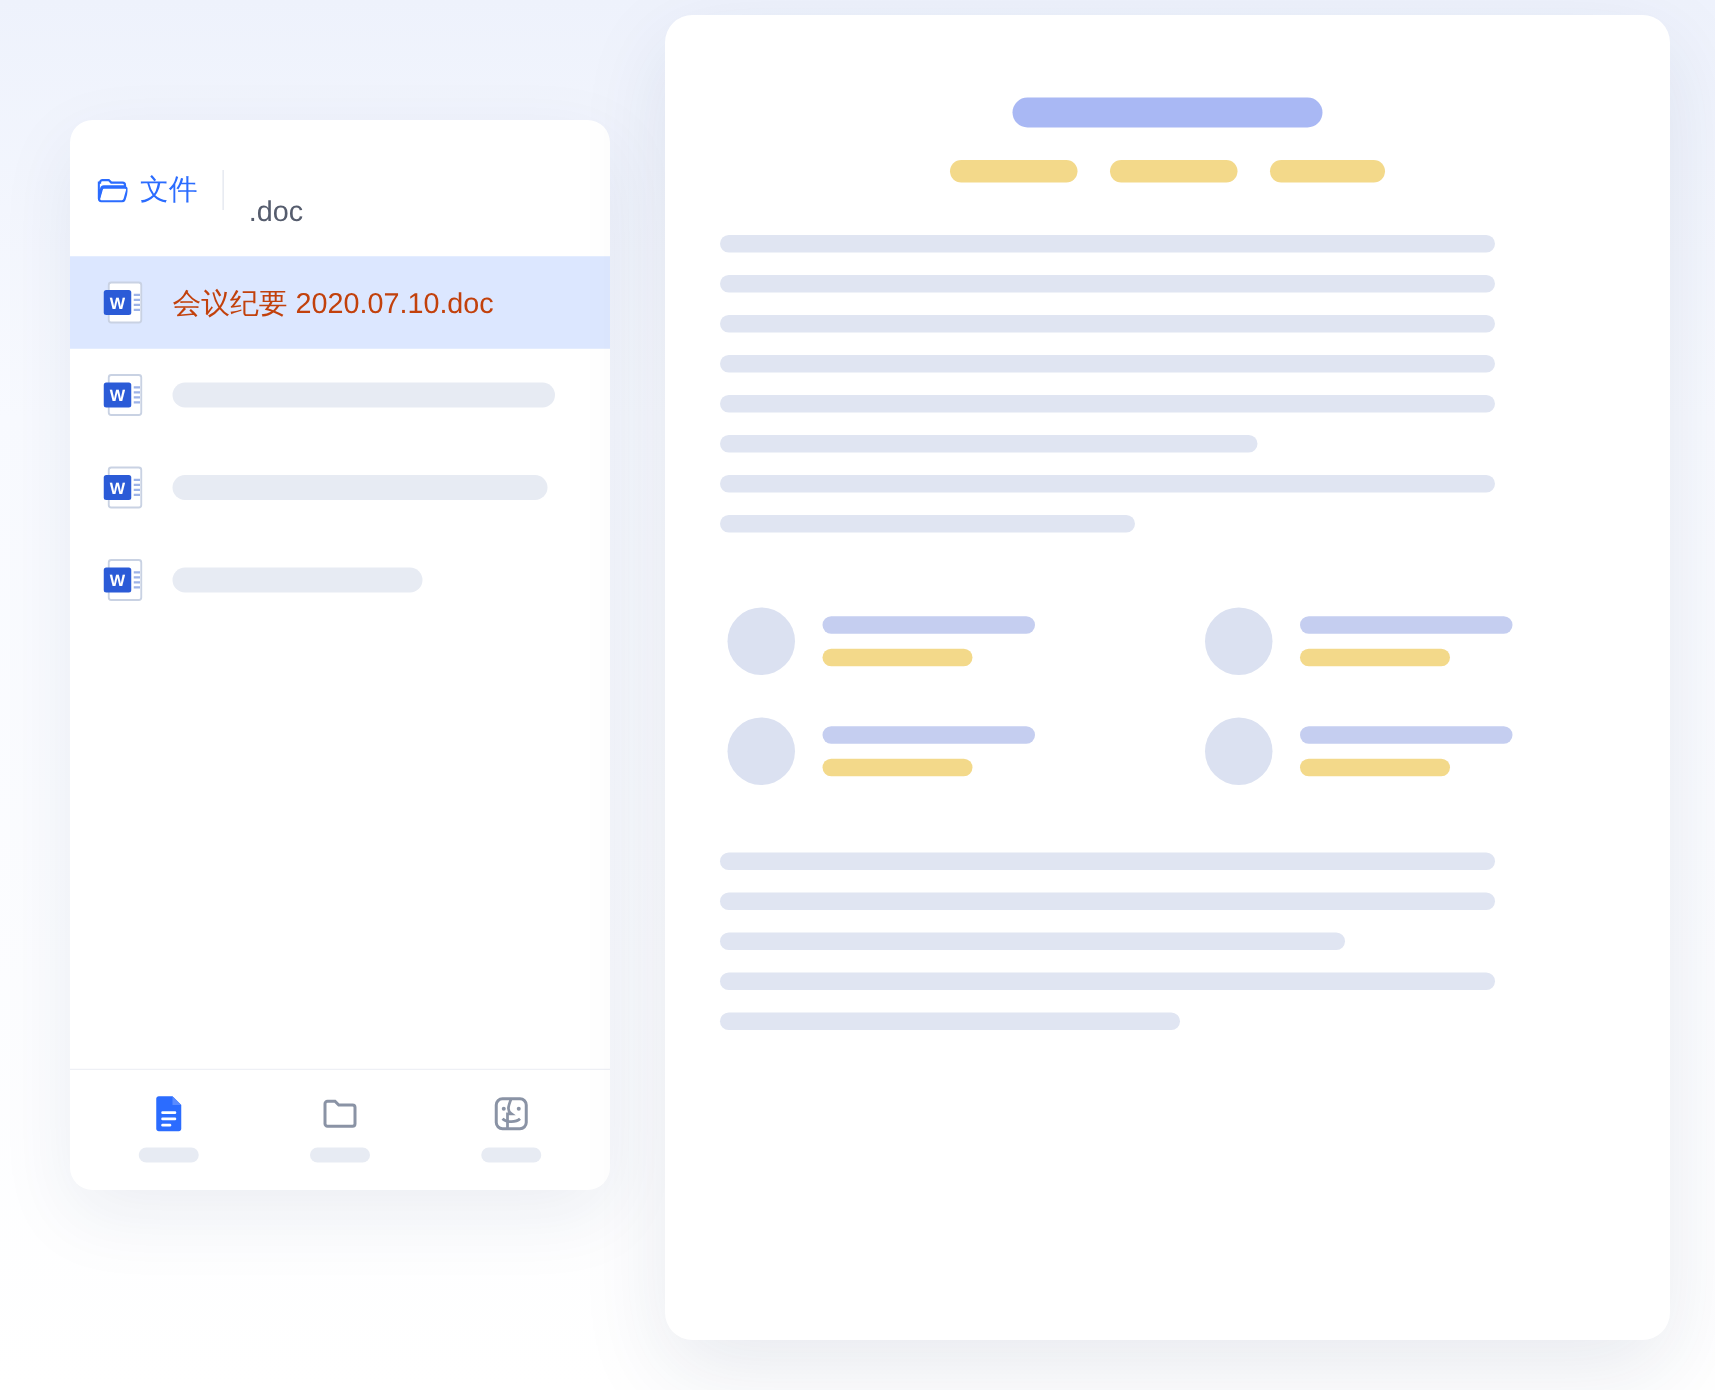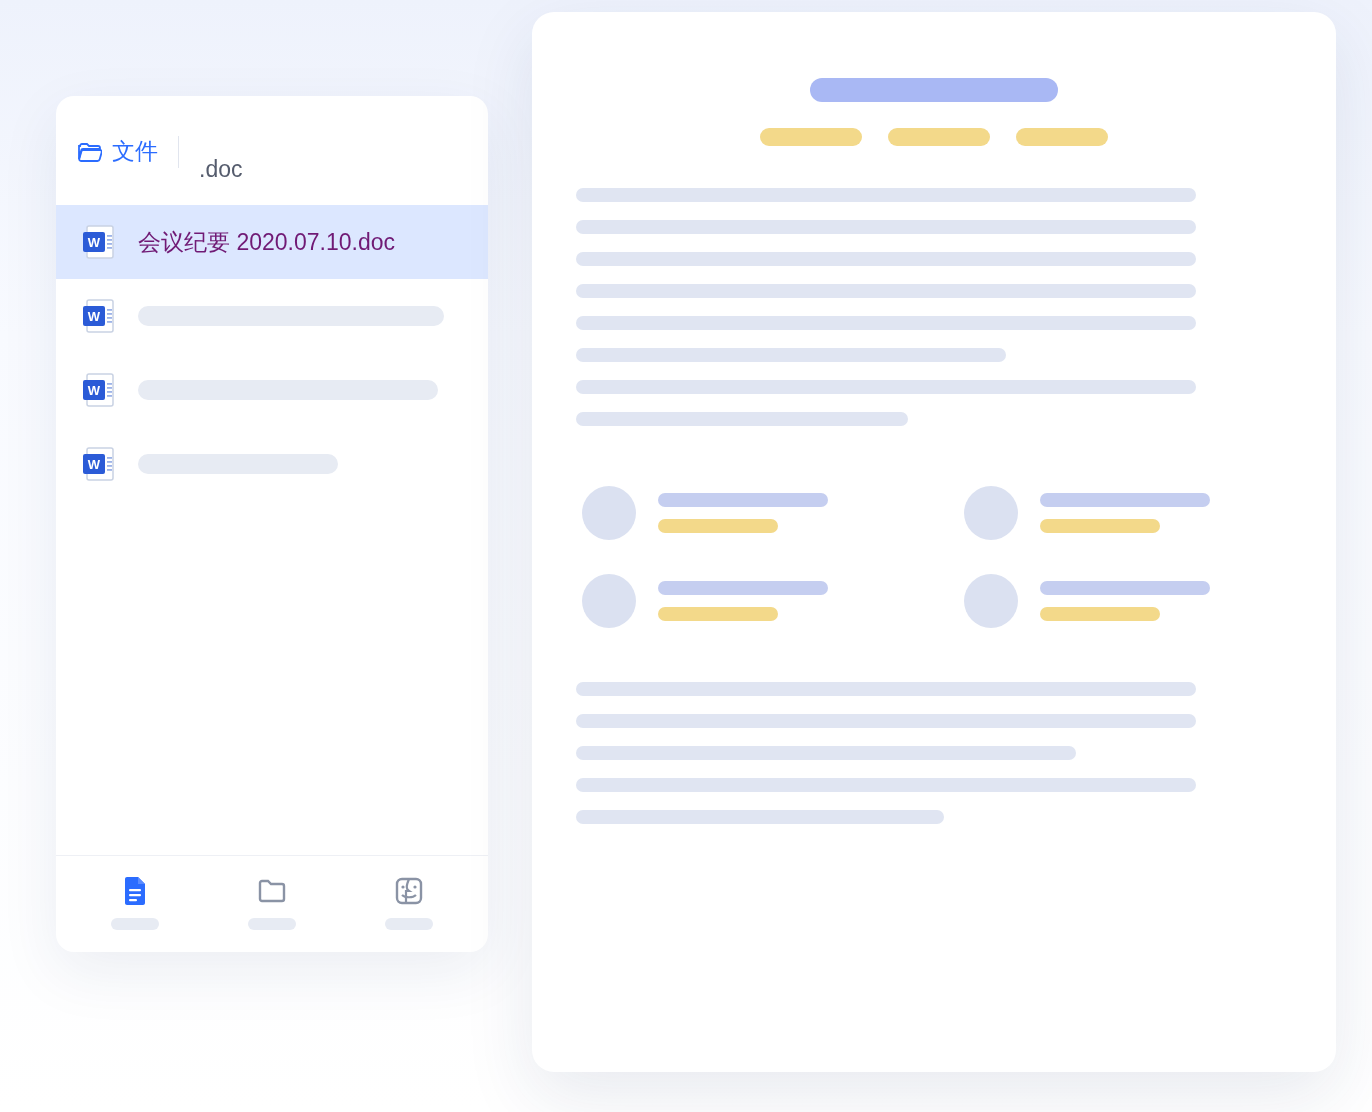--- a/index.html
+++ b/index.html
@@ -56,21 +56,21 @@
 .file-list { flex: 1; padding-top: 8px; }
 .file-row {
   display: flex;
   align-items: center;
   gap: 20px;
   padding: 18px 24px;
 }
 .file-row.selected { background: #dce7ff; }
 .doc-icon { width: 38px; height: 38px; flex-shrink: 0; }
 .file-name {
-  color: #701a75;
+  color: #c2410c;
   font-size: 23px;
   white-space: nowrap;
 }
 .placeholder-line {
   height: 20px;
   border-radius: 10px;
   background: #e7ebf3;
 }
 
 .bottom-nav {

